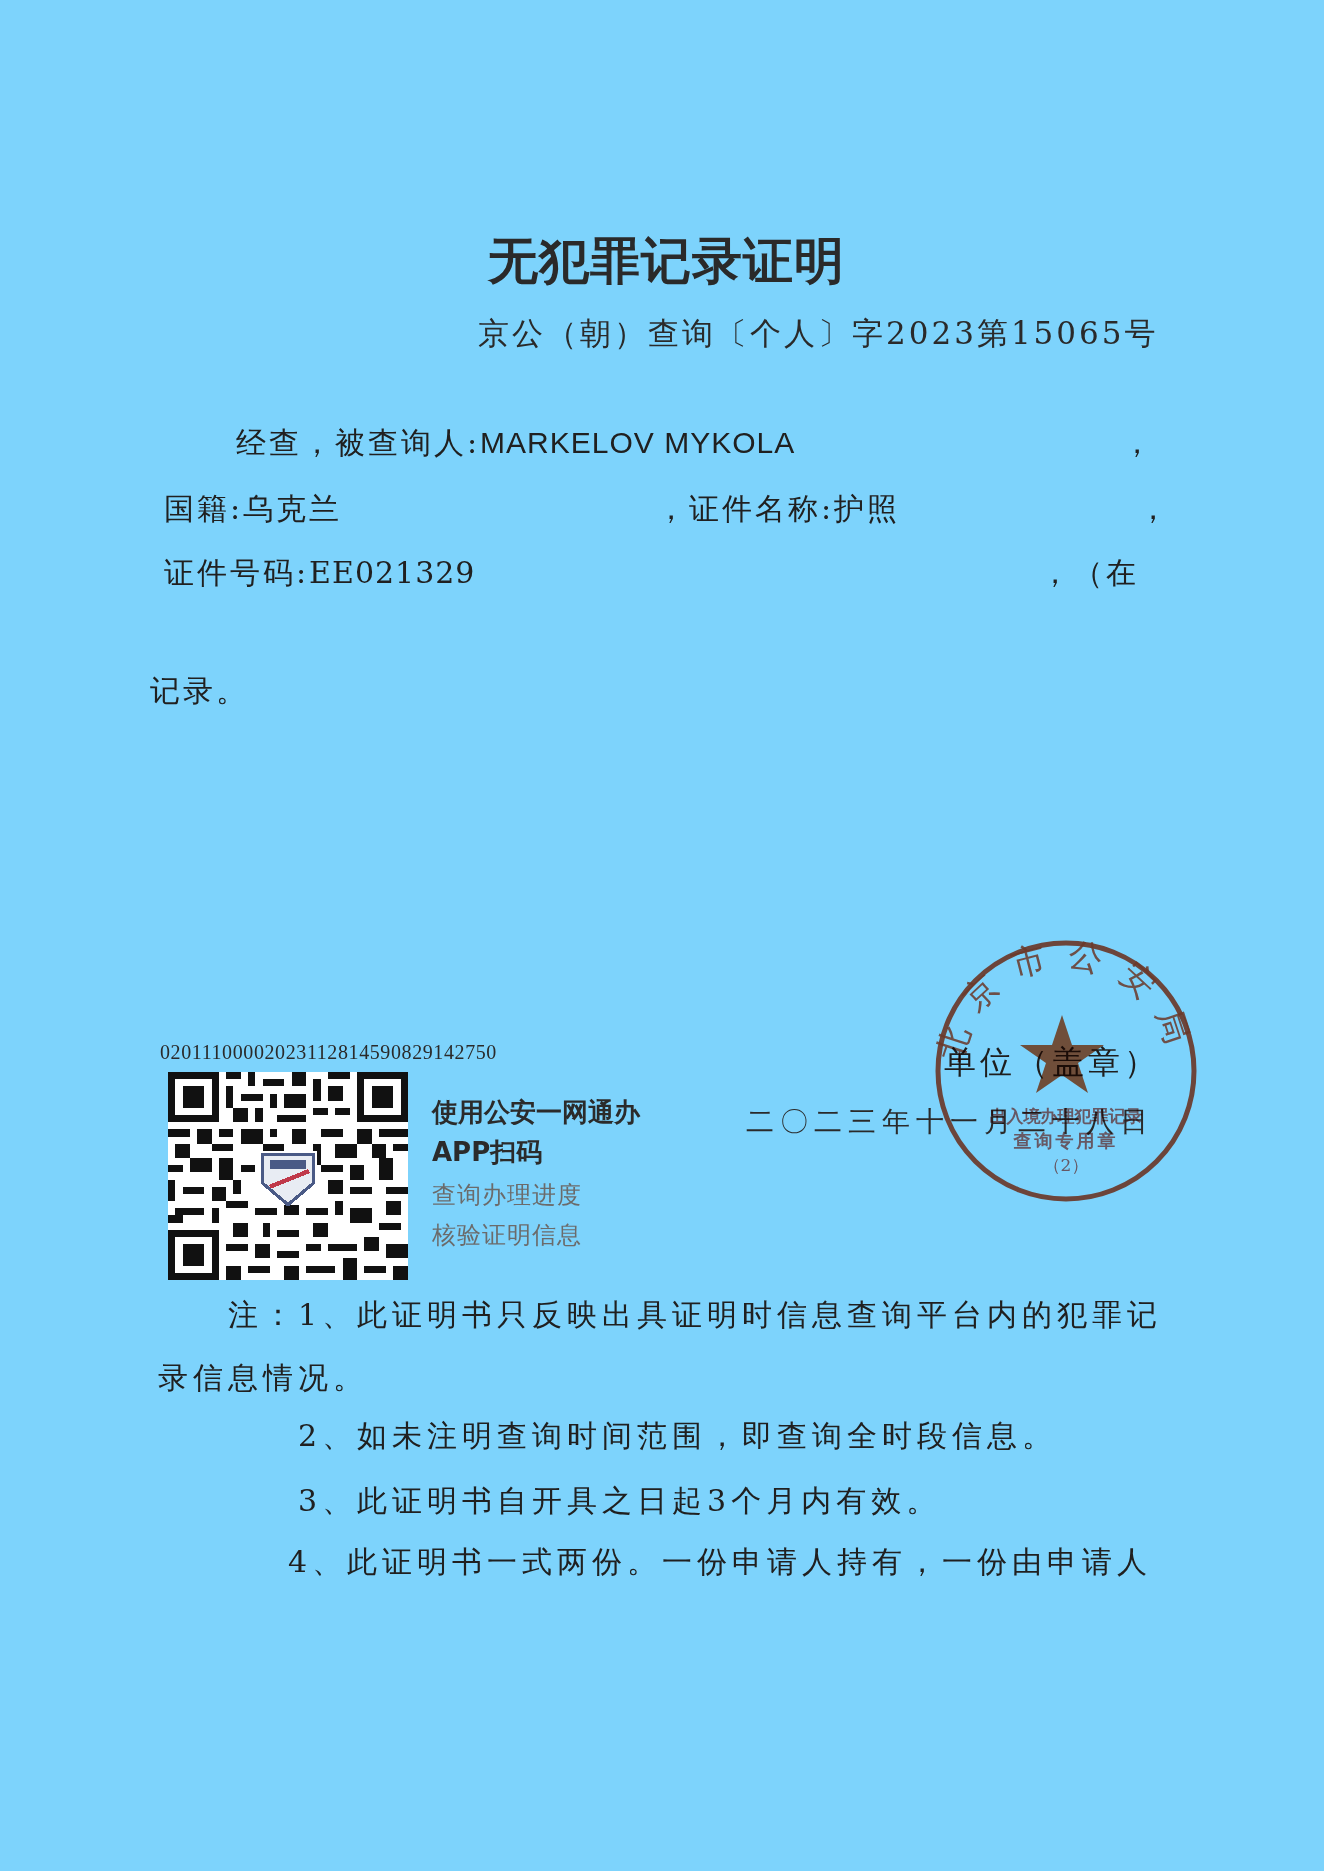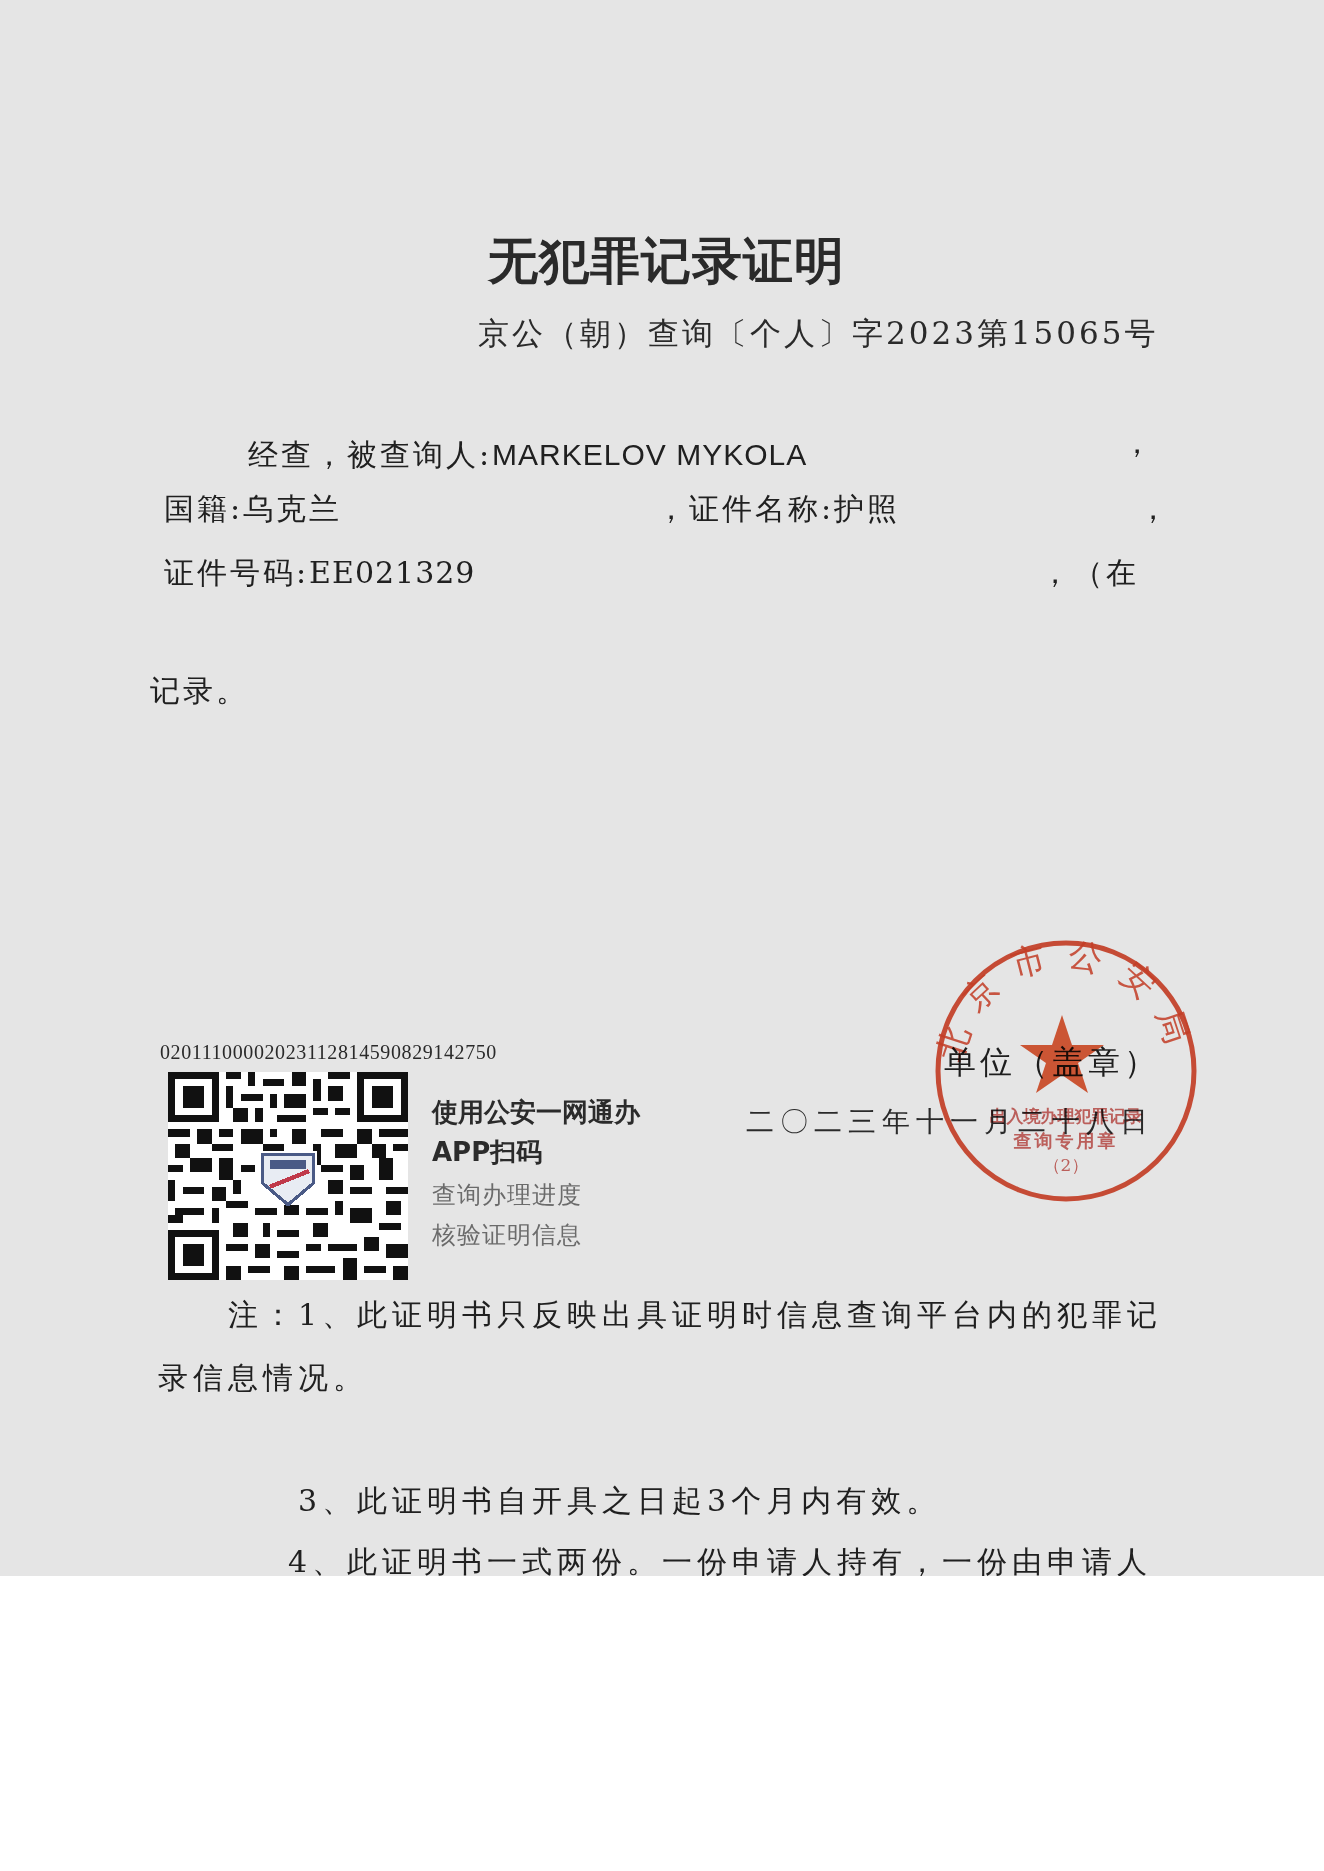--- a/index.html
+++ b/index.html
@@ -1,20 +1,20 @@
 <!DOCTYPE html>
 <html><head>
 <meta charset="utf-8">
 <style>
   html, body { margin: 0; padding: 0; background: #ffffff; }
   .page {
     position: relative;
     width: 1324px;
-    height: 1576px;
-    background: #e5e5e5;
+    height: 1871px;
+    background: #7dd3fc;
     overflow: hidden;
     font-family: "DejaVu Serif", "Liberation Serif", serif;
     color: #1e1e1e;
   }
   .abs { position: absolute; white-space: nowrap; line-height: 1; }
   .title {
     left: 488px; top: 236px;
     font-size: 50px; font-weight: bold;
     font-family: "DejaVu Sans", sans-serif;
     letter-spacing: 1px; color: #2a2a2a;
@@ -51,21 +51,21 @@
   .note-line { font-size: 30px; letter-spacing: 5px; color: #202020; }
 </style>
 </head>
 <body>
 
 <div class="page">
 
   <div class="abs title">无犯罪记录证明</div>
   <div class="abs refno">京公（朝）查询〔个人〕字2023第15065号</div>
 
-  <div class="abs body-line" style="left:236px; top:440px;margin-left:12px;">
+  <div class="abs body-line" style="left:236px; top:428px;">
     <span>经查，被查询人:</span><span class="mono-val" style="font-family:'Liberation Sans Narrow','Liberation Sans',sans-serif; letter-spacing:1px;">MARKELOV MYKOLA</span>
   </div>
   <div class="abs body-line" style="left:1122px; top:428px;">，</div>
 
   <div class="abs body-line" style="left:164px; top:494px;">
     <span>国籍:</span><span>乌克兰</span>
   </div>
   <div class="abs body-line" style="left:656px; top:494px;">
     <span>，证件名称:</span><span>护照</span>
   </div>
@@ -202,16 +202,17 @@
       </text>
       <polygon points="132,80 142,110 174,110 148,128 158,158 132,140 106,158 116,128 90,110 122,110" fill="#e0552f" opacity="0.95"></polygon>
       <text x="136" y="187" text-anchor="middle" font-family="DejaVu Serif, serif" font-size="17" font-weight="bold" fill="#c8504a" opacity="0.85">出入境办理犯罪记录</text>
       <text x="136" y="212" text-anchor="middle" font-family="DejaVu Serif, serif" font-size="18" font-weight="bold" fill="#c8504a" opacity="0.85" letter-spacing="3">查询专用章</text>
       <text x="136" y="236" text-anchor="middle" font-family="DejaVu Serif, serif" font-size="17" fill="#c8504a" opacity="0.85">（2）</text>
     </svg>
   </div>
 
   <div class="abs note-line" style="left:228px; top:1300px;">注：1、此证明书只反映出具证明时信息查询平台内的犯罪记</div>
   <div class="abs note-line" style="left:158px; top:1363px;">录信息情况。</div>
+  <div class="abs note-line" style="left:298px; top:1421px;">2、如未注明查询时间范围，即查询全时段信息。</div>
   <div class="abs note-line" style="left:298px; top:1486px;">3、此证明书自开具之日起3个月内有效。</div>
   <div class="abs note-line" style="left:288px; top:1547px;">4、此证明书一式两份。一份申请人持有，一份由申请人</div>
 
 </div>
 
 </body></html>

